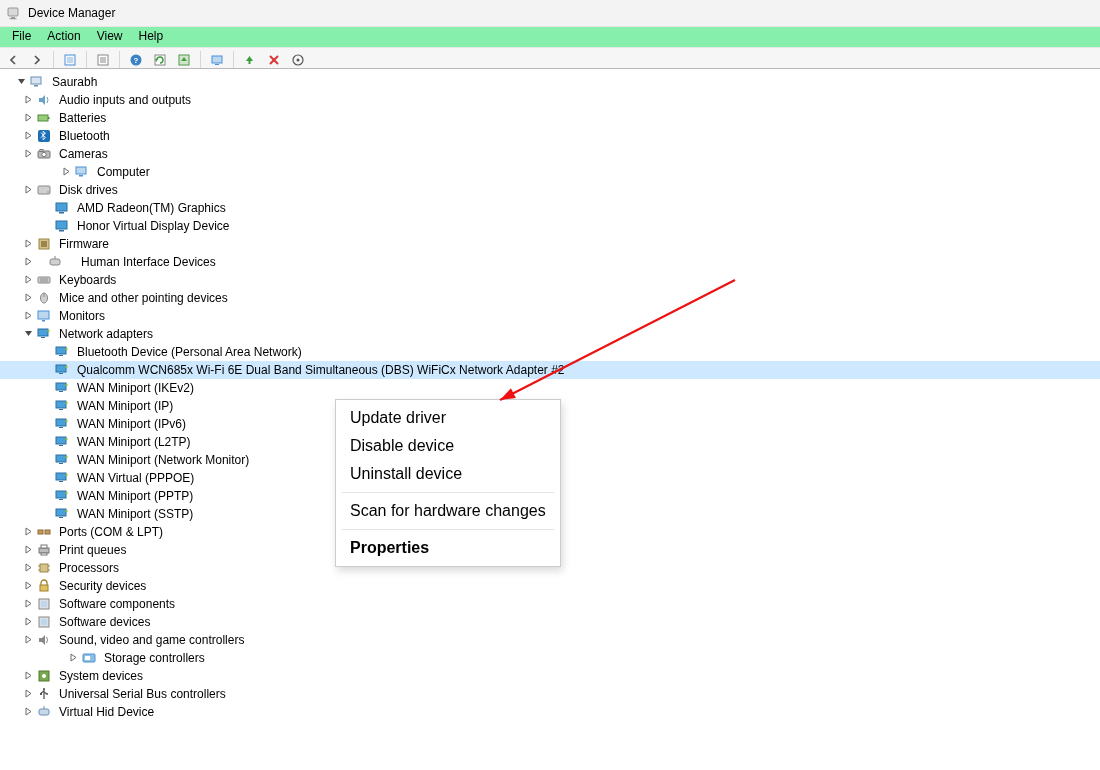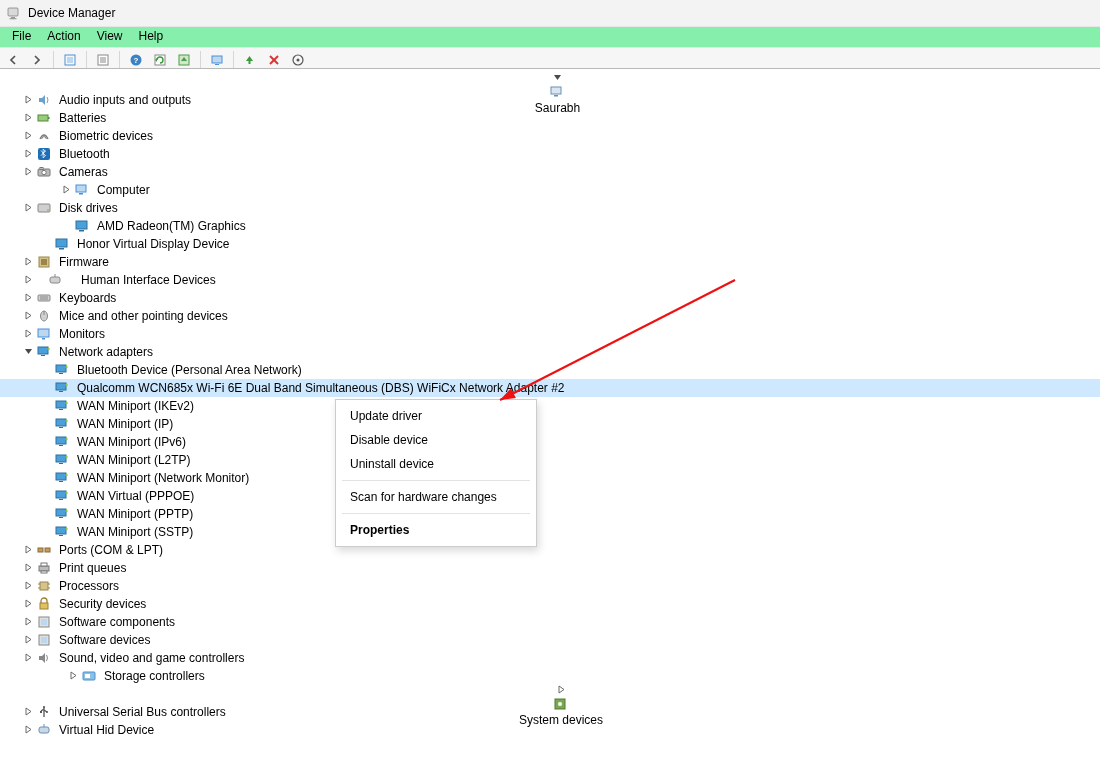--- a/index.html
+++ b/index.html
@@ -114,21 +114,21 @@
   }
 
   
   .context-menu {
     position: absolute;
     background: #ffffff;
     border: 1px solid #cccccc;
     box-shadow: 2px 4px 8px rgba(0,0,0,0.15);
     padding: 4px 0;
     min-width: 200px;
-    font-size: 12px;
+    font-size: 16px;
     z-index: 50;
   }
   .context-menu .cm-item {
     padding: 5px 14px;
     cursor: default;
   }
   .context-menu .cm-sep {
     height: 1px;
     background: #e3e3e3;
     margin: 4px 6px;
@@ -235,21 +235,21 @@
   <div class="tbtn">
       <svg width="14" height="14" viewBox="0 0 14 14">
         <circle cx="7" cy="7" r="5" fill="none" stroke="#555" stroke-width="1.2"></circle>
         <circle cx="7" cy="7" r="1.5" fill="#555"></circle>
       </svg>
     </div>
 </div>
 
 <div class="tree">
   <div class="tree-inner" id="tree-inner">
-      <div class="node" style="padding-left: 15px; flex-direction: column;">
+      <div class="node" style="padding-left: 15px;">
         <span class="expander"><svg width="9" height="9" viewBox="0 0 9 9">
             <path d="M1 2 L8 2 L4.5 7 Z" fill="#4a4a4a"></path>
           </svg></span>
         <span class="icon">
           <svg width="16" height="16" viewBox="0 0 16 16">
             <rect x="2" y="3" width="10" height="7" fill="#d9e6f2" stroke="#6a8fb5"></rect>
             <rect x="5" y="11" width="4" height="1.5" fill="#6a8fb5"></rect>
           </svg>
         </span>
         <span class="label">Saurabh</span>
@@ -270,32 +270,20 @@
         <span class="expander"><svg width="9" height="9" viewBox="0 0 9 9">
             <path d="M2 1 L7 4.5 L2 8 Z" fill="none" stroke="#6a6a6a" stroke-width="1"></path>
           </svg></span>
         <span class="icon">
           <svg width="16" height="16" viewBox="0 0 16 16">
             <rect x="2" y="5" width="10" height="6" fill="#9acb7a" stroke="#4c8c3a"></rect>
             <rect x="12" y="7" width="1.5" height="2" fill="#4c8c3a"></rect>
           </svg>
         </span>
         <span class="label">Batteries</span>
-      </div>
-      <div class="node" style="padding-left: 22px;">
-        <span class="expander"><svg width="9" height="9" viewBox="0 0 9 9">
-            <path d="M2 1 L7 4.5 L2 8 Z" fill="none" stroke="#6a6a6a" stroke-width="1"></path>
-          </svg></span>
-        <span class="icon">
-          <svg width="16" height="16" viewBox="0 0 16 16">
-            <path d="M4 11 Q8 3 12 11" fill="none" stroke="#7a7a7a" stroke-width="1.3"></path>
-            <path d="M5.5 11 Q8 6 10.5 11" fill="none" stroke="#7a7a7a"></path>
-          </svg>
-        </span>
-        <span class="label">Biometric devices</span>
       </div>
       <div class="node" style="padding-left: 22px;">
         <span class="expander"><svg width="9" height="9" viewBox="0 0 9 9">
             <path d="M2 1 L7 4.5 L2 8 Z" fill="none" stroke="#6a6a6a" stroke-width="1"></path>
           </svg></span>
         <span class="icon">
           <svg width="16" height="16" viewBox="0 0 16 16">
             <rect x="2" y="2" width="12" height="12" rx="2" fill="#1d6fb8"></rect>
             <path d="M7 3 L10 6 L7 9 L10 12 L7 15 M7 3 L7 15 M4 5 L10 12 M4 12 L10 5" fill="none" stroke="#fff" stroke-width="1" transform="scale(0.75) translate(2.5,1)"></path>
           </svg>
@@ -332,21 +320,21 @@
             <path d="M2 1 L7 4.5 L2 8 Z" fill="none" stroke="#6a6a6a" stroke-width="1"></path>
           </svg></span>
         <span class="icon">
           <svg width="16" height="16" viewBox="0 0 16 16">
             <rect x="2" y="4" width="12" height="8" rx="1" fill="#d0d0d0" stroke="#888"></rect>
             <circle cx="12" cy="10" r="0.8" fill="#6aa84f"></circle>
           </svg>
         </span>
         <span class="label">Disk drives</span>
       </div>
-      <div class="node" style="padding-left: 60px;">
+      <div class="node" style="padding-left: 40px;">
         <span class="expander"></span>
         <span class="icon">
           <svg width="16" height="16" viewBox="0 0 16 16">
             <rect x="2" y="3" width="11" height="8" fill="#4aa0d8" stroke="#2d6fa3"></rect>
             <rect x="5" y="12" width="5" height="1.5" fill="#2d6fa3"></rect>
           </svg>
         </span>
         <span class="label">AMD Radeon(TM) Graphics</span>
       </div>
       <div class="node" style="padding-left: 40px;">
@@ -636,21 +624,21 @@
             <path d="M2 1 L7 4.5 L2 8 Z" fill="none" stroke="#6a6a6a" stroke-width="1"></path>
           </svg></span>
         <span class="icon">
           <svg width="16" height="16" viewBox="0 0 16 16">
             <rect x="2" y="4" width="12" height="8" rx="1" fill="#8ec0e0" stroke="#4a90d9"></rect>
             <rect x="4" y="6" width="5" height="4" fill="#fff"></rect>
           </svg>
         </span>
         <span class="label">Storage controllers</span>
       </div>
-      <div class="node" style="padding-left: 22px; flex-direction: column;">
+      <div class="node" style="padding-left: 22px;">
         <span class="expander"><svg width="9" height="9" viewBox="0 0 9 9">
             <path d="M2 1 L7 4.5 L2 8 Z" fill="none" stroke="#6a6a6a" stroke-width="1"></path>
           </svg></span>
         <span class="icon">
           <svg width="16" height="16" viewBox="0 0 16 16">
             <rect x="3" y="3" width="10" height="10" fill="#7aa84f" stroke="#4c7a30"></rect>
             <circle cx="8" cy="8" r="2" fill="#fff"></circle>
           </svg>
         </span>
         <span class="label">System devices</span>

